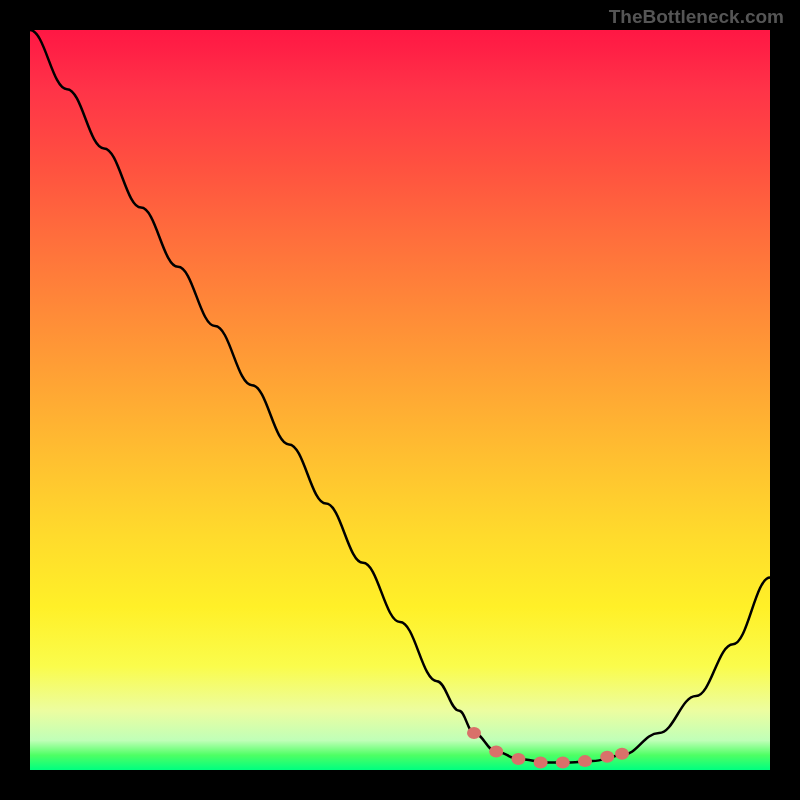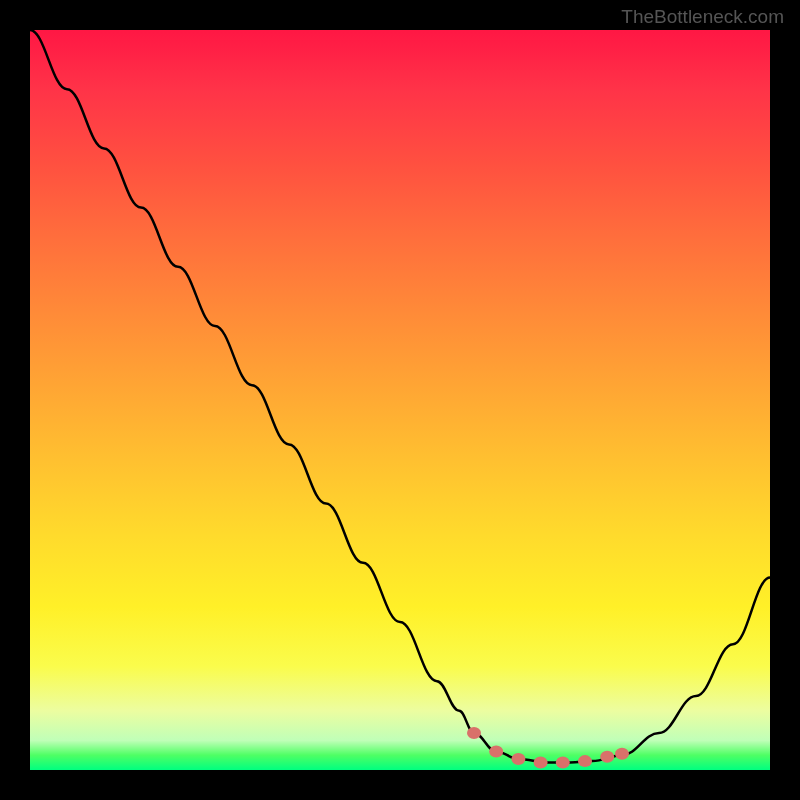--- a/index.html
+++ b/index.html
@@ -13,21 +13,21 @@
       background: #000;
       position: relative;
       font-family: Arial, sans-serif;
     }
     .watermark {
       position: absolute;
       top: 6px;
       right: 16px;
       color: #555;
       font-size: 19px;
-      font-weight: 400;
+      font-weight: 700;
       z-index: 10;
     }
     .chart-area {
       position: absolute;
       left: 30px;
       top: 30px;
       width: 740px;
       height: 740px;
       background: linear-gradient(to bottom,
         #ff1744 0%,

